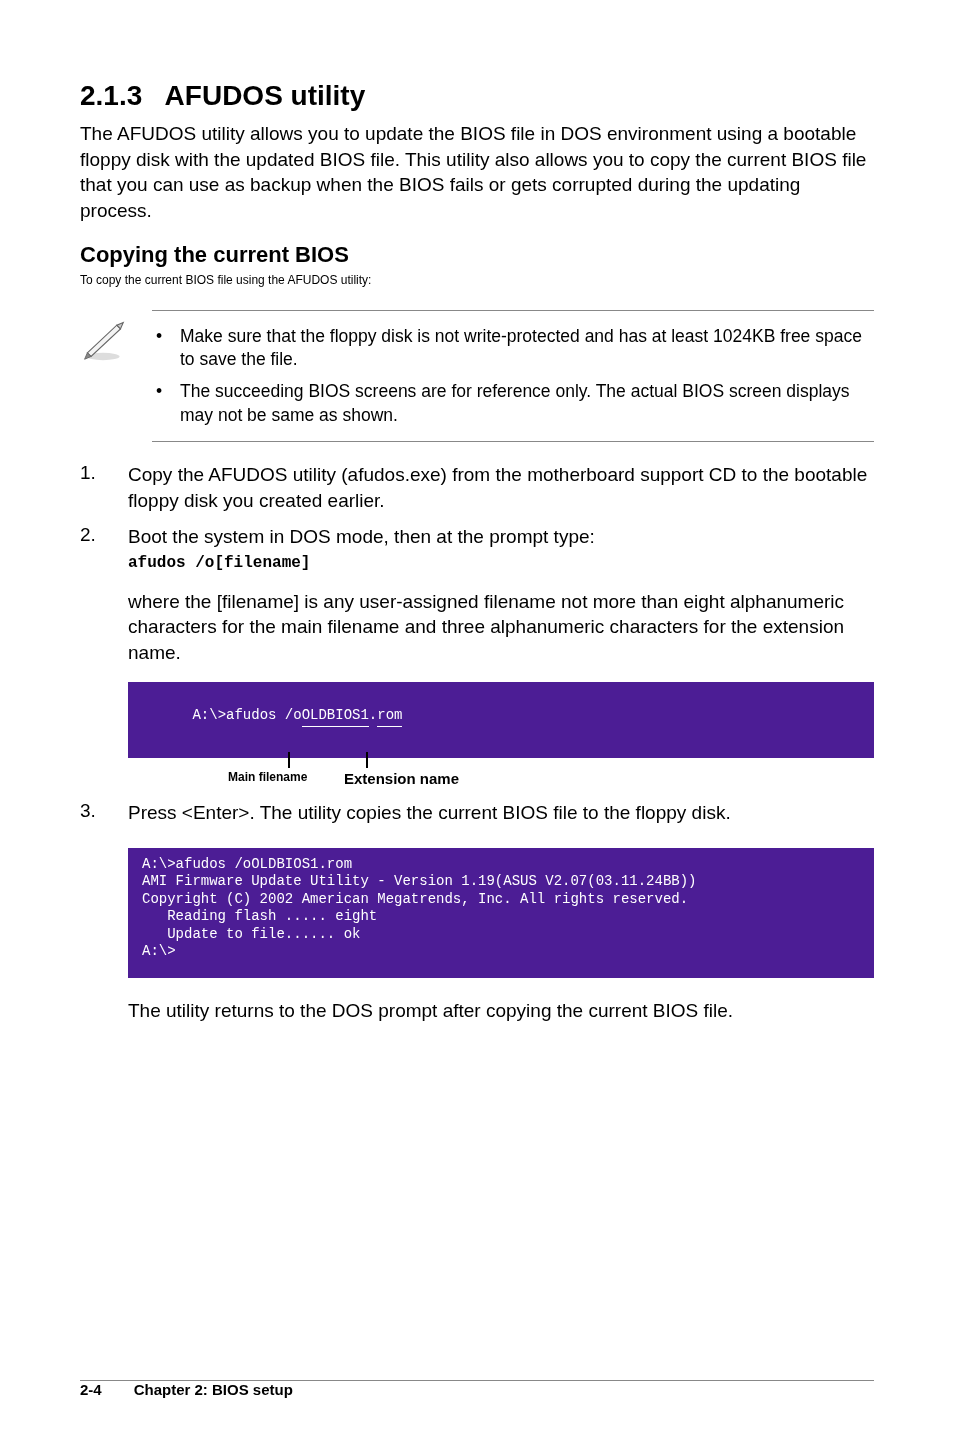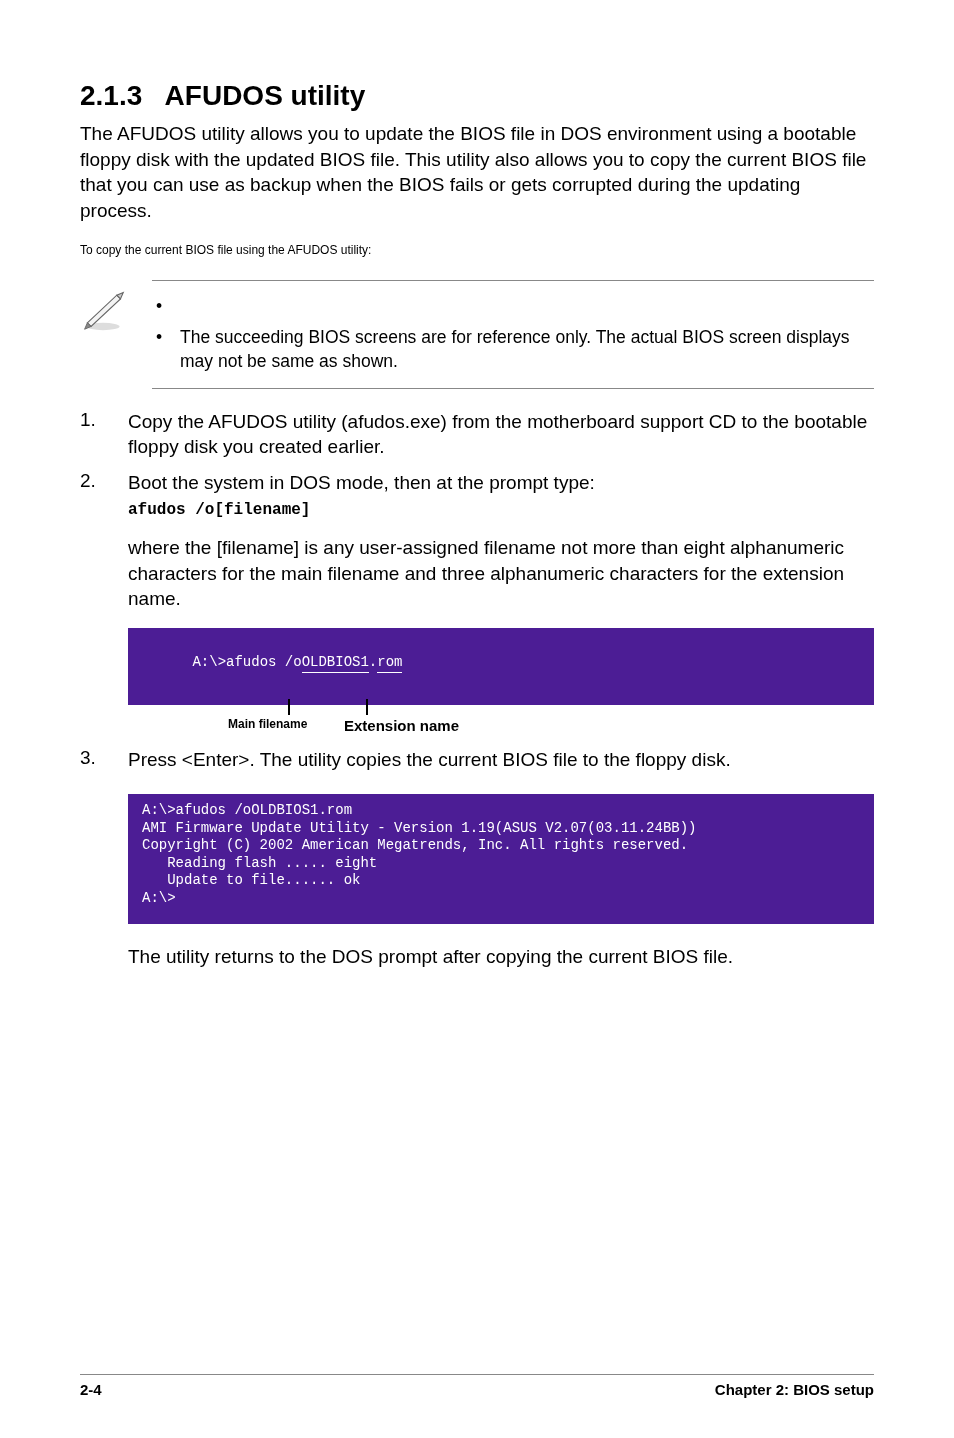--- a/index.html
+++ b/index.html
@@ -30,49 +30,51 @@
   .terminal.big { min-height: 130px; }
   .term-line { white-space: pre; }
   .underline-seg { display:inline-block; border-bottom: 1.5px solid #fff; padding-bottom: 1px; }
 
   .annot-row { display:flex; margin-left: 48px; align-items: flex-start; position: relative; height: 36px; }
   .annot-tick1 { position:absolute; left: 160px; top:-6px; width:1.5px; height:16px; background:#000; }
   .annot-tick2 { position:absolute; left: 238px; top:-6px; width:1.5px; height:16px; background:#000; }
   .annot-label1 { position:absolute; left: 100px; top:12px; font-size: 12px; font-weight:700; }
   .annot-label2 { position:absolute; left: 216px; top:12px; font-size: 15px; font-weight:700; }
 
-  .footer { position: absolute; bottom: 40px; left: 80px; right: 80px; border-top: 1px solid #888; padding-top: 6px; display: flex; justify-content: space-between; font-size: 15px; font-weight: 700; gap: 32px; }
+  .footer { position: absolute; bottom: 40px; left: 80px; right: 80px; border-top: 1px solid #888; display: flex; font-size: 15px; font-weight: 700; gap: 32px; }
 </style>
 </head>
 <body>
 
 <div class="page">
 
   <div class="h-section">
     <span>2.1.3</span>&nbsp;&nbsp;
     <span>AFUDOS utility</span>
   </div>
 
   <p class="p-body">The AFUDOS utility allows you to update the BIOS file in DOS environment using a bootable floppy disk with the updated BIOS file. This utility also allows you to copy the current BIOS file that you can use as backup when the BIOS fails or gets corrupted during the updating process.</p>
 
+  <div class="h-sub">Copying the current BIOS</div>
   <p class="p-intro">To copy the current BIOS file using the AFUDOS utility:</p>
 
   <div class="note-row">
     <div class="note-icon">
       <svg viewBox="0 0 50 50" width="46" height="46">
         <ellipse cx="25" cy="44" rx="18" ry="4" fill="#ddd"></ellipse>
         <path d="M8 40 L40 10 L44 14 L12 44 Z" fill="#f4f4f4" stroke="#666" stroke-width="1.2"></path>
         <path d="M40 10 L44 14 L47 7 Z" fill="#ccc" stroke="#666" stroke-width="1.2"></path>
         <path d="M8 40 L12 44 L5 47 Z" fill="#888" stroke="#666"></path>
       </svg>
     </div>
     <div class="note-box">
       <ul>
         <li>
           <span class="bullet">•</span>
+          <span>Make sure that the floppy disk is not write-protected and has at least 1024KB free space to save the file.</span>
         </li>
         <li>
           <span class="bullet">•</span>
           <span>The succeeding BIOS screens are for reference only. The actual BIOS screen displays may not be same as shown.</span>
         </li>
       </ul>
     </div>
   </div>
 
   <div class="steps">

